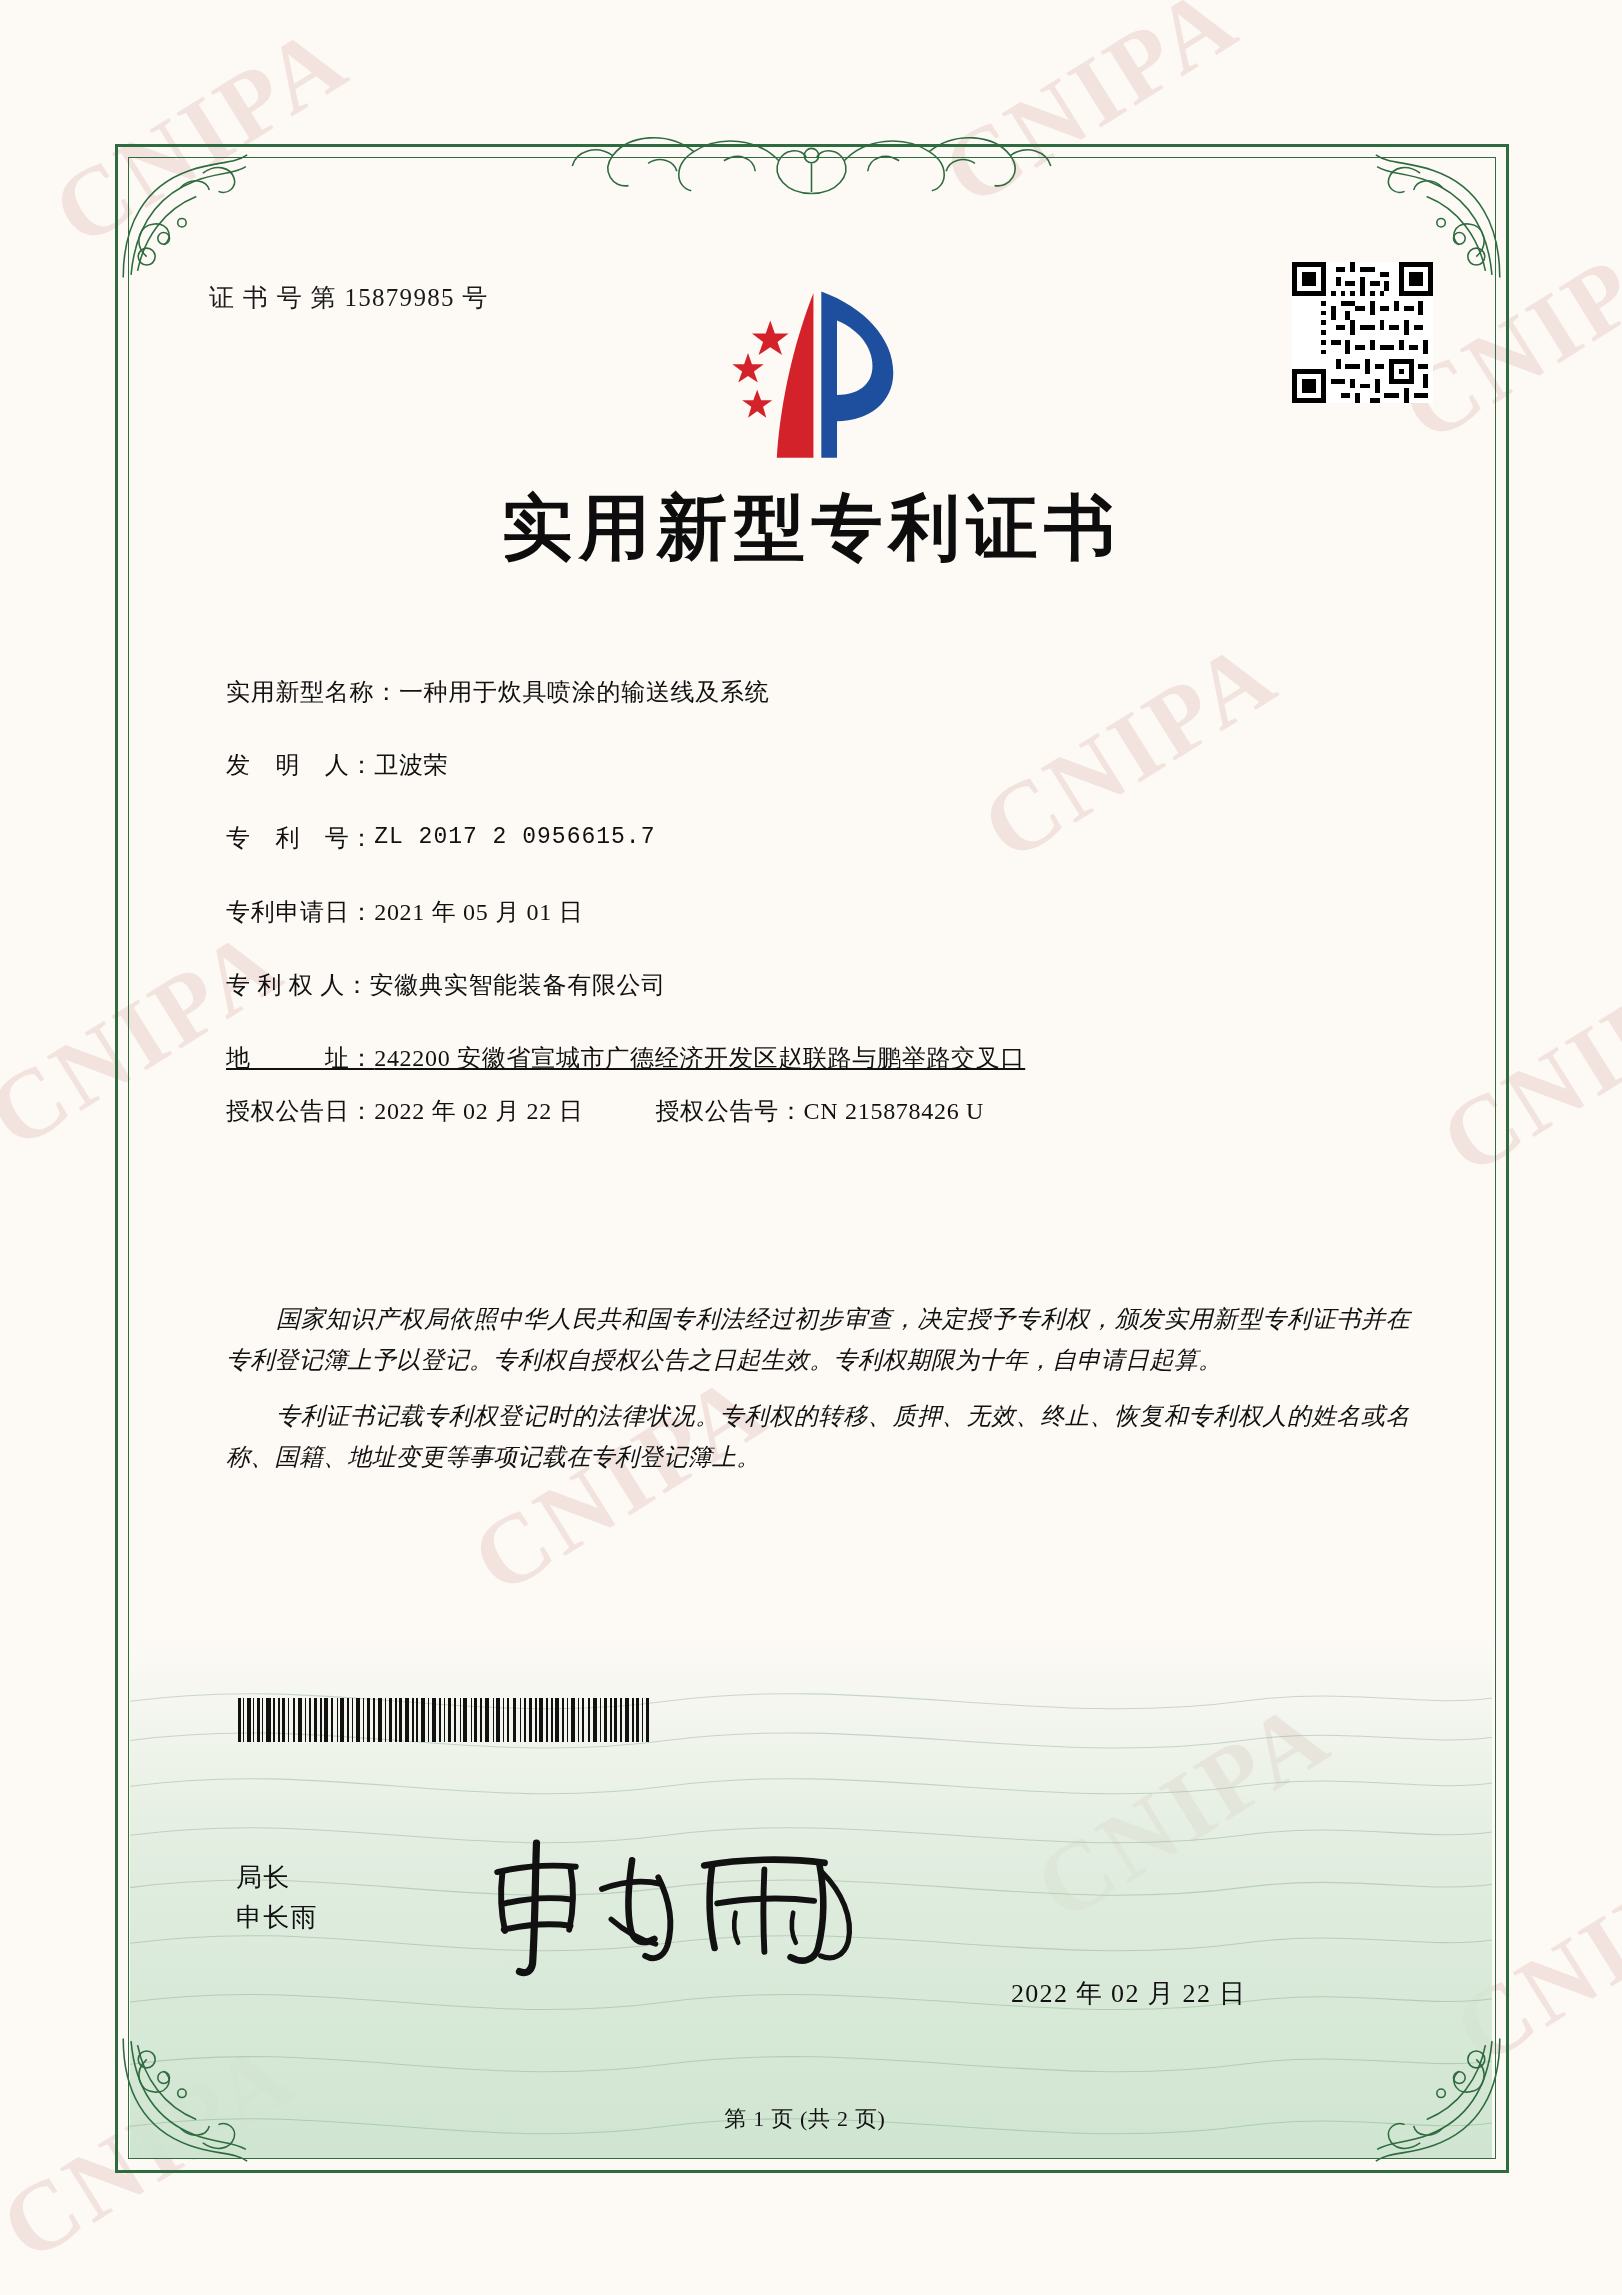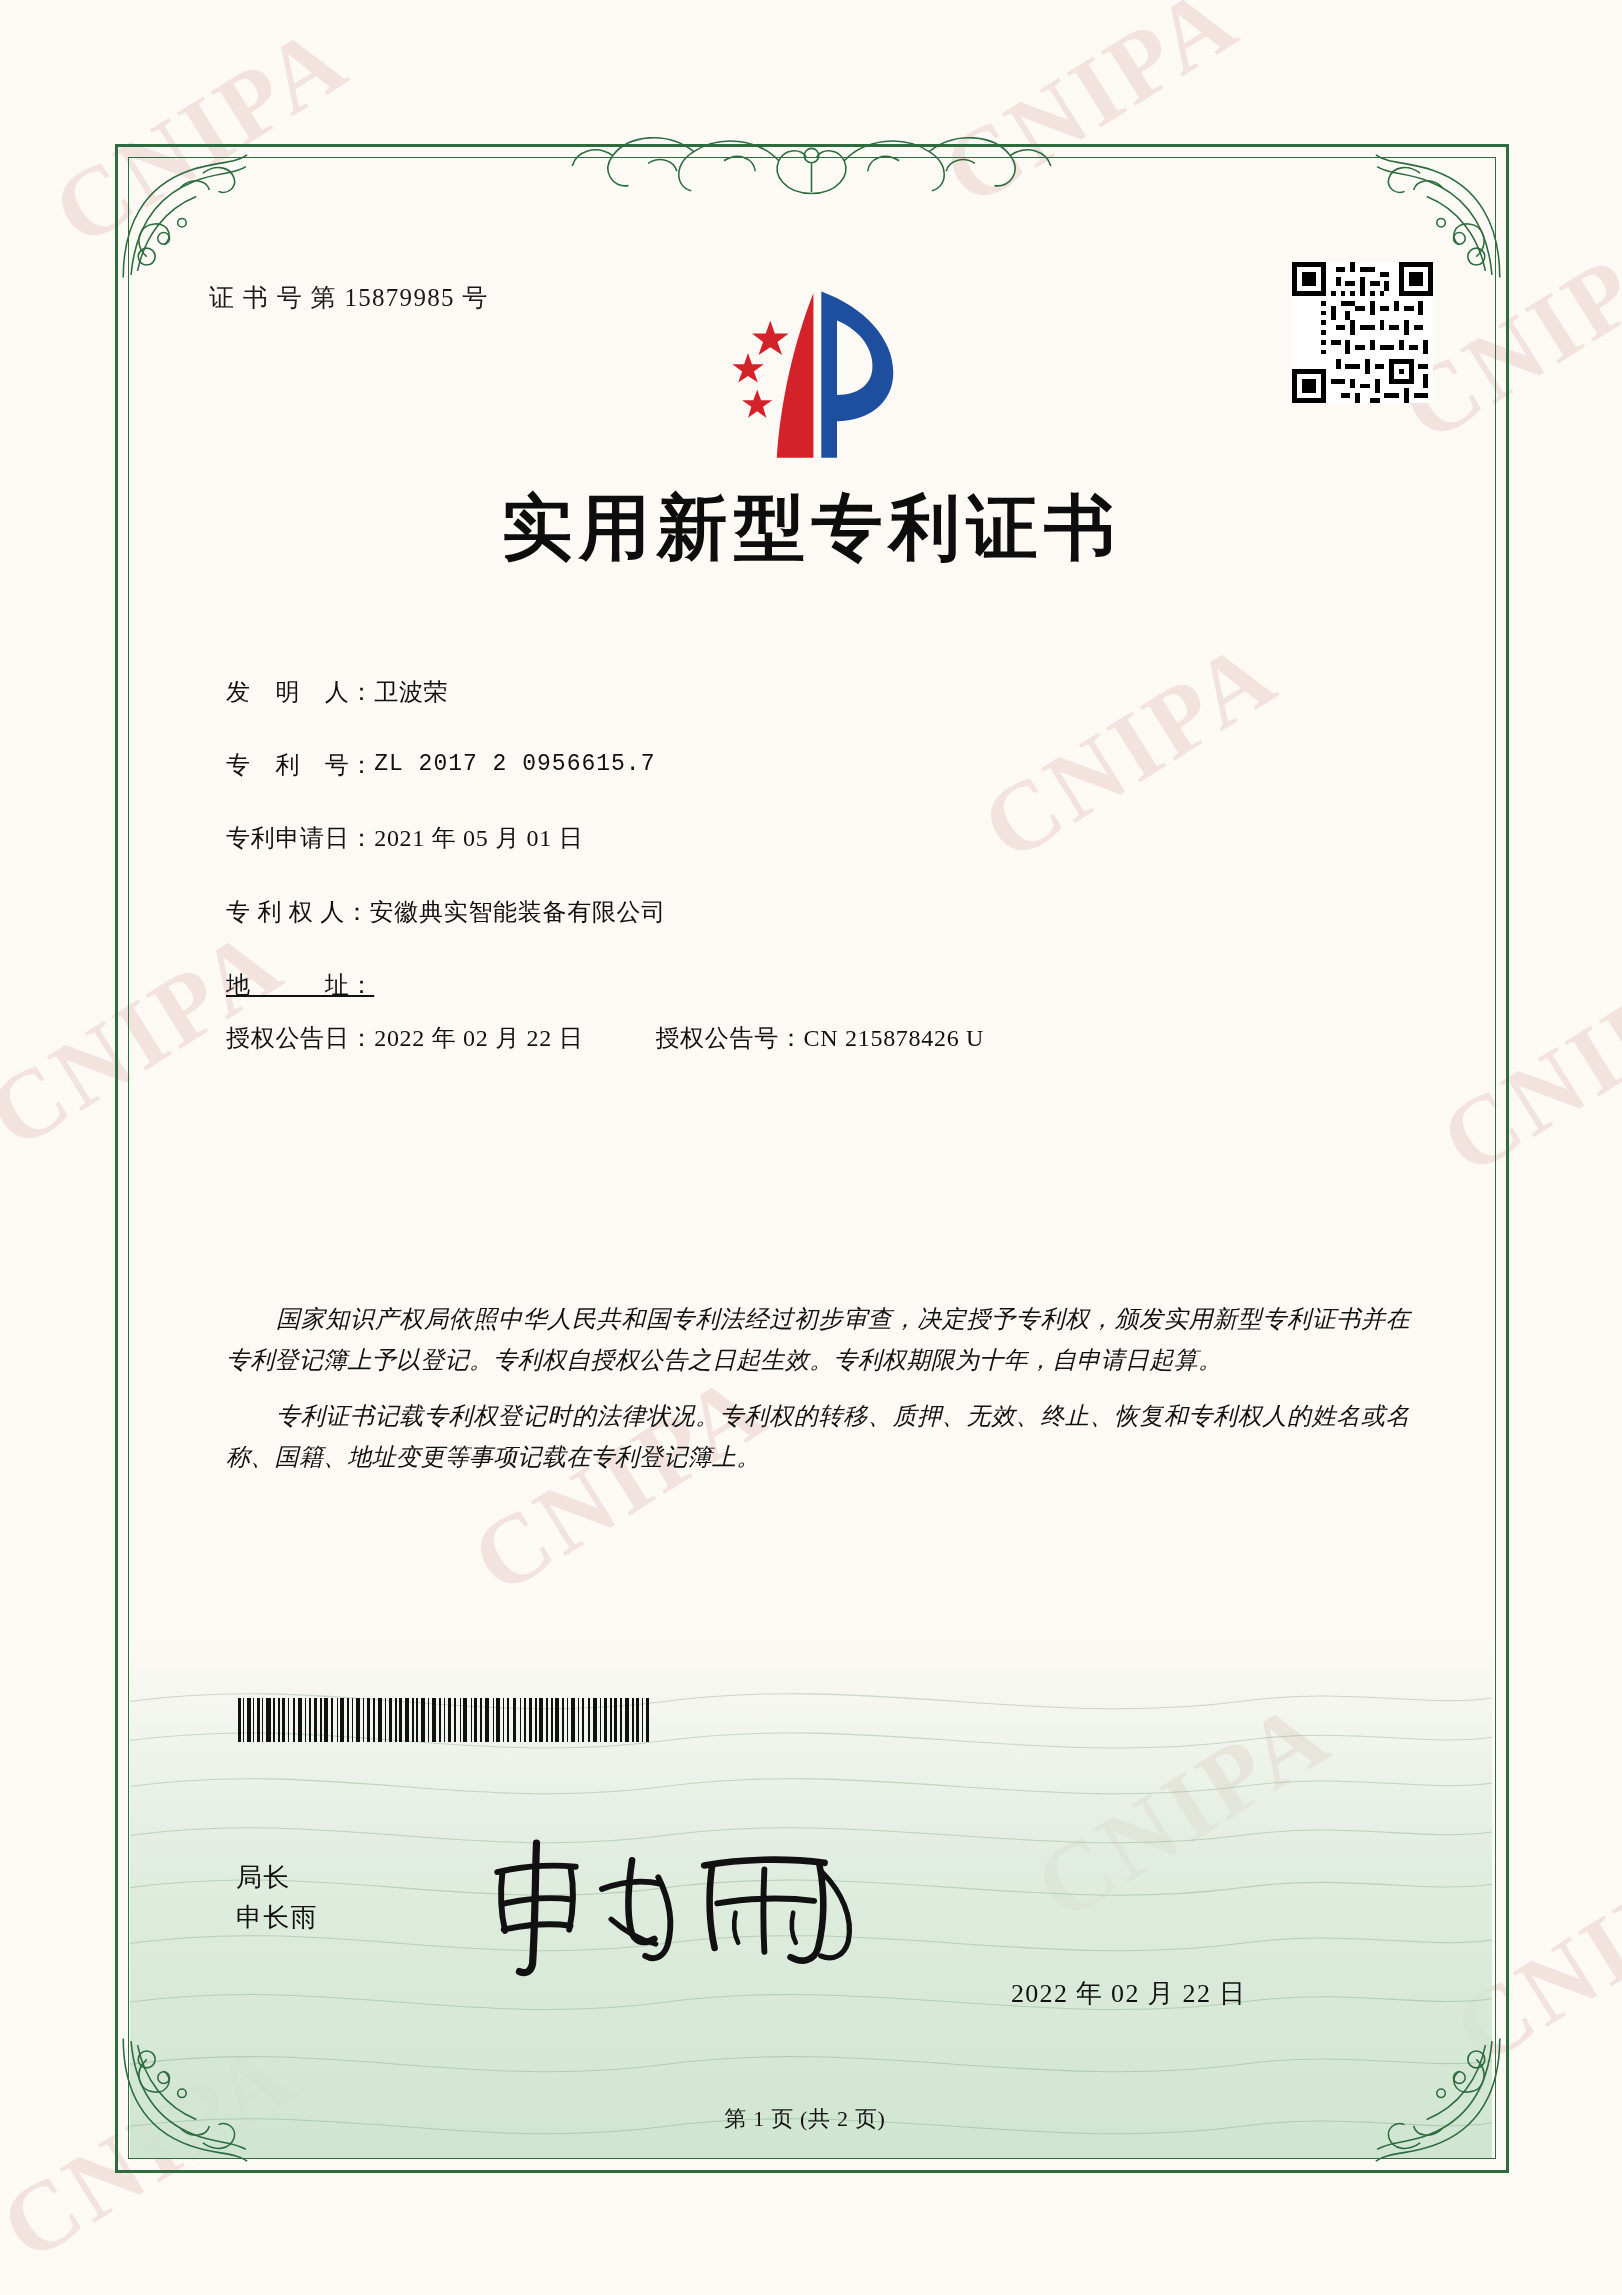--- a/index.html
+++ b/index.html
@@ -496,20 +496,24 @@
             <rect x="27" y="23" width="1" height="3"></rect>
           <rect x="25" y="27" width="3" height="1"></rect>
         </g>
       </svg>
     </div>
 
     <div class="doc-title">实用新型专利证书</div>
 
     <div class="fields">
 
+      <div class="row">
+        <span class="lbl">实用新型名称：</span>
+        <span class="val">一种用于炊具喷涂的输送线及系统</span>
+      </div>
 
       <div class="row">
         <span class="lbl">发　明　人：</span>
         <span class="val">卫波荣</span>
       </div>
 
       <div class="row">
         <span class="lbl">专　利　号：</span>
         <span class="val mono">ZL 2017 2 0956615.7</span>
       </div>
@@ -519,20 +523,21 @@
         <span class="val">2021 年 05 月 01 日</span>
       </div>
 
       <div class="row">
         <span class="lbl">专 利 权 人：</span>
         <span class="val">安徽典实智能装备有限公司</span>
       </div>
 
       <div class="row" style="margin-bottom:16px;text-decoration:underline;">
         <span class="lbl">地　　　址：</span>
+        <span class="val" style="max-width:877px;">242200 安徽省宣城市广德经济开发区赵联路与鹏举路交叉口</span>
       </div>
 
       <div class="row two-col">
         <span class="lbl">授权公告日：</span>
         <span class="val" style="flex:0 0 auto;">2022 年 02 月 22 日</span>
         <span class="pair2">
           <span class="lbl">授权公告号：</span>
           <span class="val">CN 215878426 U</span>
         </span>
       </div>

